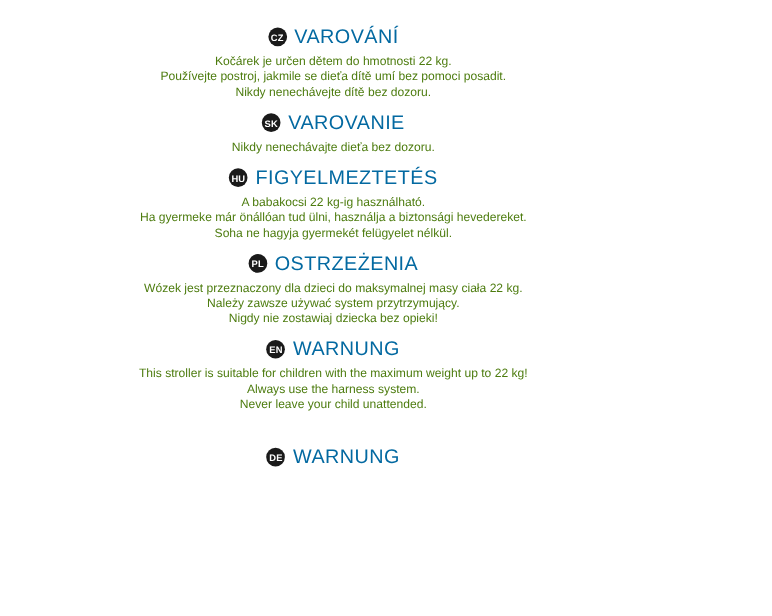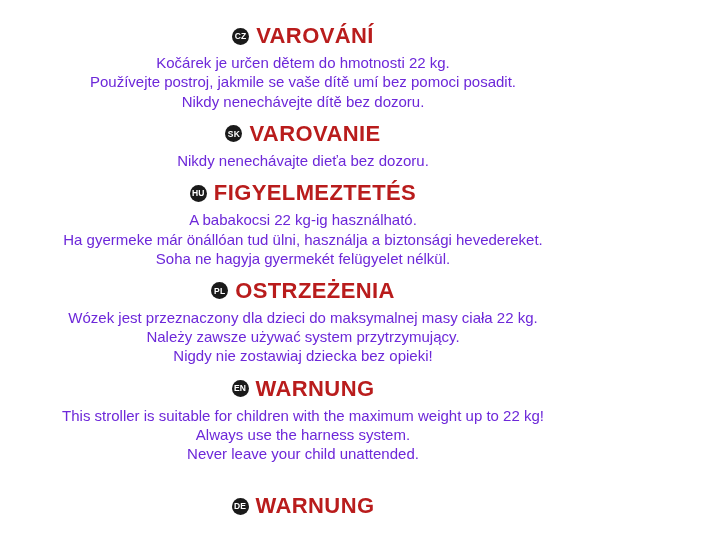--- a/index.html
+++ b/index.html
@@ -48,48 +48,48 @@
     border-radius: 50%;
     background: #1a1a1a;
     color: #ffffff;
     font-size: 8.5px;
     font-weight: bold;
     letter-spacing: 0.2px;
     line-height: 1;
     flex: none;
   }
   .heading-text {
-    font-size: 22px;
-    font-weight: bold;
+    font-size: 18px;
+    font-weight: normal;
     letter-spacing: 0.4px;
-    color: #b91c1c;
+    color: #0369a1;
     line-height: 1.1;
   }
   .lines {
-    font-size: 15px;
+    font-size: 11px;
     line-height: 1.28;
-    color: #6d28d9;
+    color: #4d7c0f;
   }
   .lines div {
     white-space: nowrap;
   }
 </style>
 </head>
 <body>
 
 <div class="page">
 
   <div class="block">
     <div class="heading">
       <span class="badge">CZ</span>
       <span class="heading-text">VAROVÁNÍ</span>
     </div>
     <div class="lines">
       <div>Kočárek je určen dětem do hmotnosti 22 kg.</div>
-      <div>Používejte postroj, jakmile se vaše dítě umí bez pomoci posadit.</div>
+      <div>Používejte postroj, jakmile se dieťa dítě umí bez pomoci posadit.</div>
       <div>Nikdy nenechávejte dítě bez dozoru.</div>
     </div>
   </div>
 
   <div class="block">
     <div class="heading">
       <span class="badge">SK</span>
       <span class="heading-text">VAROVANIE</span>
     </div>
     <div class="lines">

